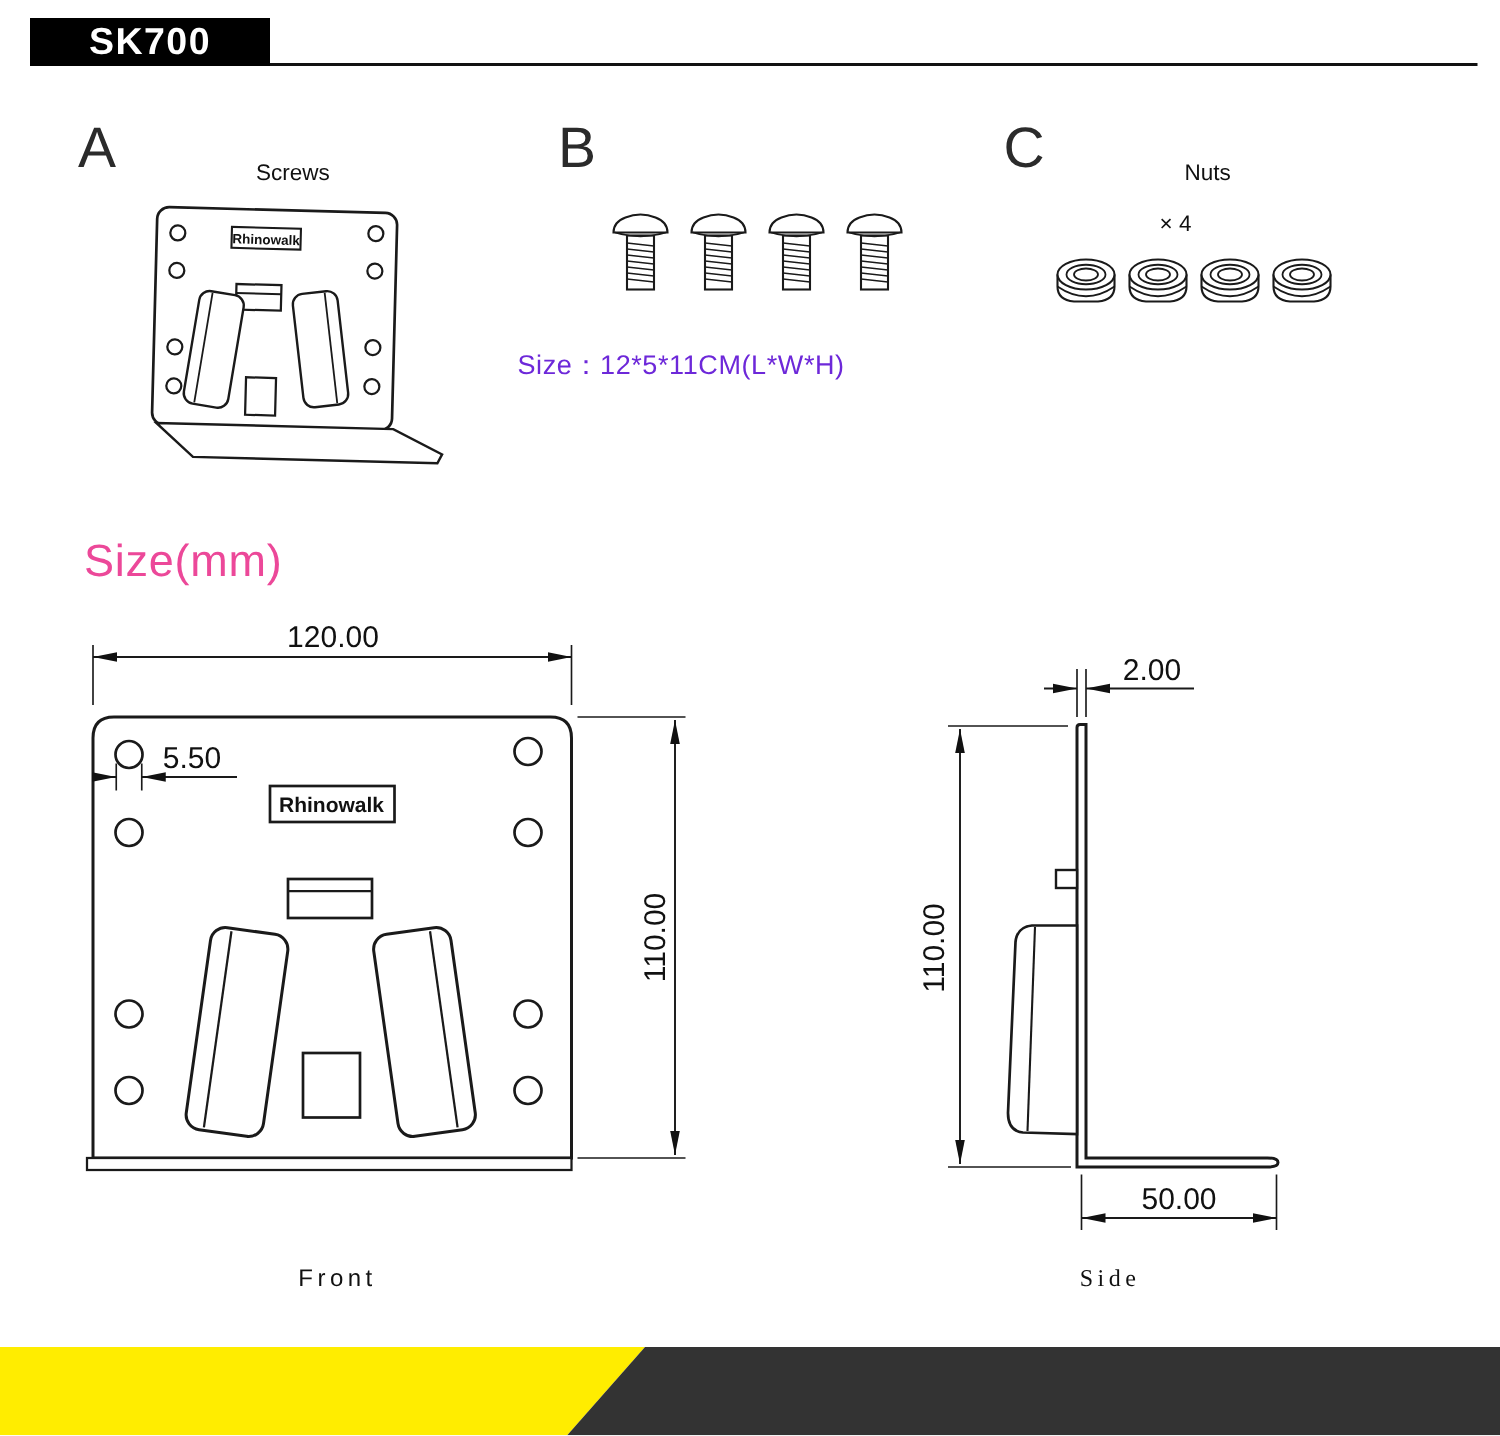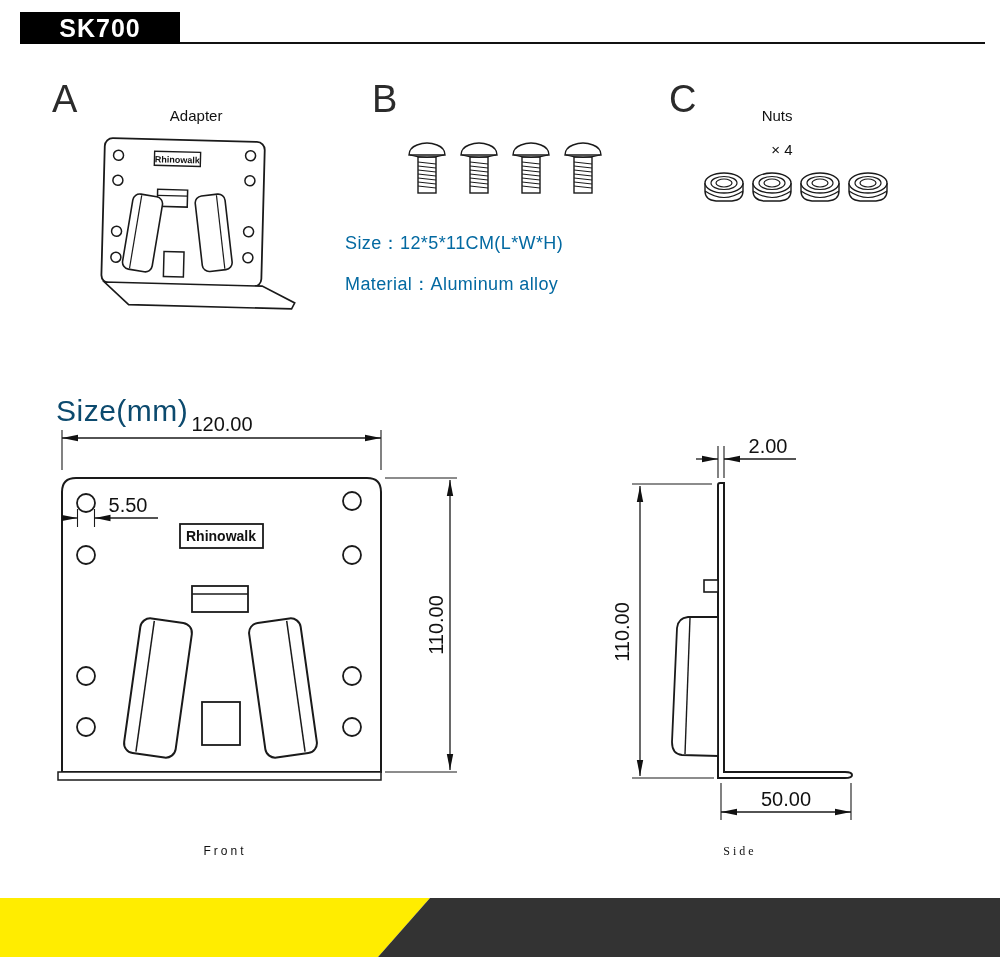--- a/index.html
+++ b/index.html
@@ -8,23 +8,23 @@
   .abs{position:absolute;}
   
   .header-box{left:20px;top:12px;width:160px;height:32px;background:#000;color:#fff;
     display:flex;align-items:center;justify-content:center;font-size:25px;font-weight:bold;letter-spacing:1px;text-align:center;}
   .header-rule{left:180px;top:42px;width:805px;height:2px;background:#111;}
   
   .part-letter{top:80px;font-size:38px;color:#2b2b2b;line-height:38px;}
   .part-label{top:90px;font-size:15px;line-height:17px;color:#111;white-space:pre;}
   .part-qty{display:block;}
   
-  .spec{font-size:18px;color:#0369a1;letter-spacing:0.4px;text-align:center;}
-  .section-title{left:56px;top:358px;font-size:30px;color:#0c4a6e;letter-spacing:0.5px;margin-top:36px;}
-  .view-label{top:844px;width:100px;text-align:center;font-size:12px;letter-spacing:3px;color:#111;}
+  .spec{font-size:18px;color:#6d28d9;letter-spacing:0.4px;text-align:center;}
+  .section-title{left:56px;top:358px;font-size:30px;color:#ec4899;letter-spacing:0.5px;}
+  .view-label{top:844px;width:100px;text-align:center;font-size:16px;letter-spacing:3px;color:#111;}
   
   svg{display:block;}
   svg text{font-family:"Liberation Sans",sans-serif;fill:#111;}
   .shape{stroke:#1a1a1a;fill:#fff;}
   .ln{stroke:#1a1a1a;fill:none;}
   .dimln{stroke:#1a1a1a;stroke-width:1.3;fill:none;}
   .extln{stroke:#1a1a1a;stroke-width:1.1;fill:none;}
   .dimtxt{font-size:20px;}
   .logo-txt{font-weight:bold;}
 </style>
@@ -36,24 +36,24 @@
   <div class="abs header-box">
     <span>SK700</span>
   </div>
   <div class="abs header-rule"></div>
 
   <div class="abs part-letter" style="left:52px;">A</div>
   <div class="abs part-letter" style="left:372px;">B</div>
   <div class="abs part-letter" style="left:669px;">C</div>
 
   <div class="abs part-label" style="left:154px;">
-    <span>Adapter</span>
+    <span>Screws</span>
     <span class="part-qty">× 1</span>
   </div>
-  <div class="abs part-label" style="left:745px;text-align:right;">
+  <div class="abs part-label" style="left:773px;">
     <span>Nuts</span>
     <span class="part-qty">× 4</span>
   </div>
 
   <svg class="abs" style="left:78px;top:120px;" width="222" height="200" viewBox="78 120 222 200">
     <g transform="rotate(1.5 183 215)">
       <rect class="shape" x="103" y="140" width="160" height="145" rx="8" stroke-width="1.8"></rect>
       <g>
         <circle class="shape" cx="117" cy="157" r="5" stroke-width="1.5"></circle>
         <circle class="shape" cx="117" cy="182" r="5" stroke-width="1.5"></circle>
@@ -116,21 +116,20 @@
         <ellipse class="shape" cx="22" cy="28" rx="8" ry="4" stroke-width="1.2"></ellipse>
       </g>
     </defs>
     <use href="#nut" x="0" y="5"></use>
     <use href="#nut" x="48" y="5"></use>
     <use href="#nut" x="96" y="5"></use>
     <use href="#nut" x="144" y="5"></use>
   </svg>
 
   <div class="abs spec" style="left:345px;top:231px;">Size：12*5*11CM(L*W*H)</div>
-  <div class="abs spec" style="left:345px;top:272px;">Material：Aluminum alloy</div>
 
   <div class="abs section-title">Size(mm)</div>
 
   <svg class="abs" style="left:0;top:400px;" width="1000" height="480" viewBox="0 400 1000 480">
     <defs>
       <marker id="arr" markerUnits="userSpaceOnUse" markerWidth="16" markerHeight="8" viewBox="0 0 16 8" refX="16" refY="4" orient="auto-start-reverse">
         <polygon points="0,0.8 16,4 0,7.2" fill="#111"></polygon>
       </marker>
     </defs>
 

